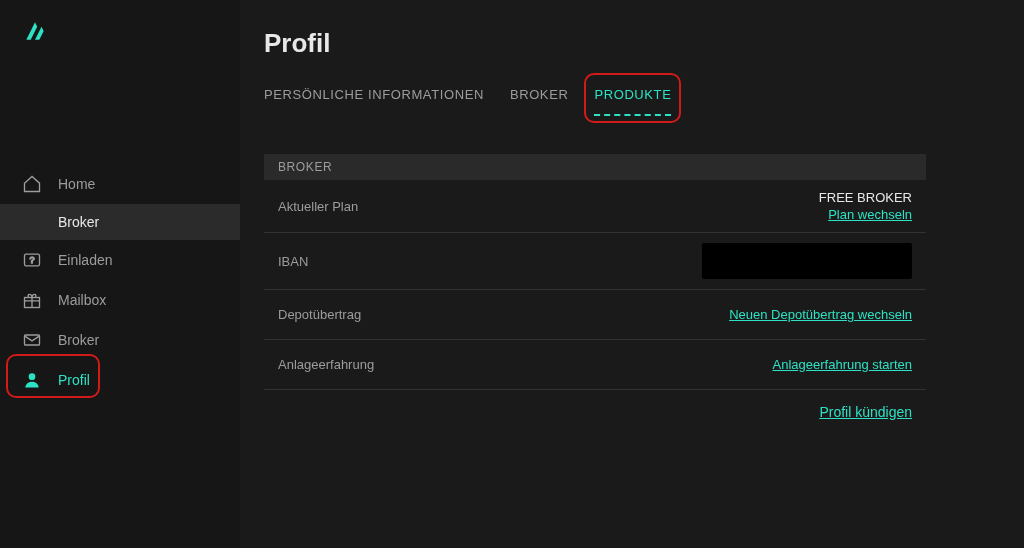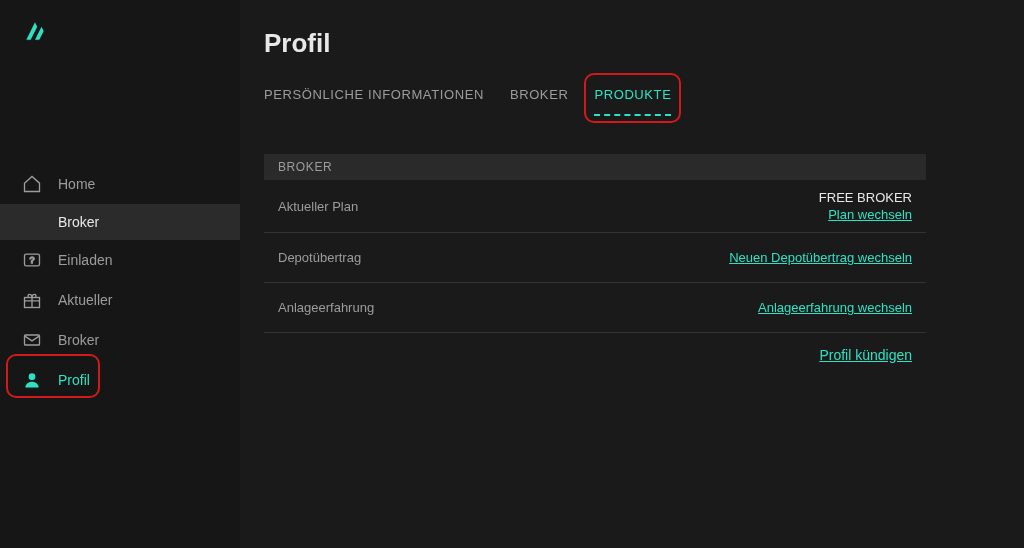--- a/index.html
+++ b/index.html
@@ -165,21 +165,21 @@
         </span>
         <span class="label">Einladen</span>
       </div>
       <div class="nav-item">
         <span class="icon">
           <svg viewBox="0 0 24 24" width="20" height="20" fill="none" stroke="currentColor" stroke-width="1.6">
               <rect x="3" y="9" width="18" height="12"></rect>
               <path d="M12 9 V21 M3 13 H21 M8 9 C5 4 12 4 12 9 C12 4 19 4 16 9"></path>
             </svg>
         </span>
-        <span class="label">Aktueller</span>
+        <span class="label">Mailbox</span>
       </div>
       <div class="nav-item">
         <span class="icon">
           <svg viewBox="0 0 24 24" width="20" height="20" fill="none" stroke="currentColor" stroke-width="1.6">
               <rect x="3" y="6" width="18" height="12" rx="1"></rect>
               <path d="M3 7 L12 13 L21 7"></path>
             </svg>
         </span>
         <span class="label">Broker</span>
       </div>
@@ -213,33 +213,39 @@
         <div class="section-header">BROKER</div>
 
         <div class="row">
           <div class="left">Aktueller Plan</div>
           <div class="right">
             <span class="plan">FREE BROKER</span>
             <span class="link">Plan wechseln</span>
           </div>
         </div>
 
+        <div class="row">
+          <div class="left">IBAN</div>
+          <div class="right">
+            <div class="blackbox"></div>
+          </div>
+        </div>
 
 
         <div class="row">
           <div class="left">Depotübertrag</div>
           <div class="right">
             <span class="link">Neuen Depotübertrag wechseln</span>
           </div>
         </div>
 
         <div class="row">
           <div class="left">Anlageerfahrung</div>
           <div class="right">
-            <span class="link">Anlageerfahrung wechseln</span>
+            <span class="link">Anlageerfahrung starten</span>
           </div>
         </div>
 
         <div class="footer-link">
           <span class="link">Profil kündigen</span>
         </div>
       </div>
     </div>
   </main>
 </div>

